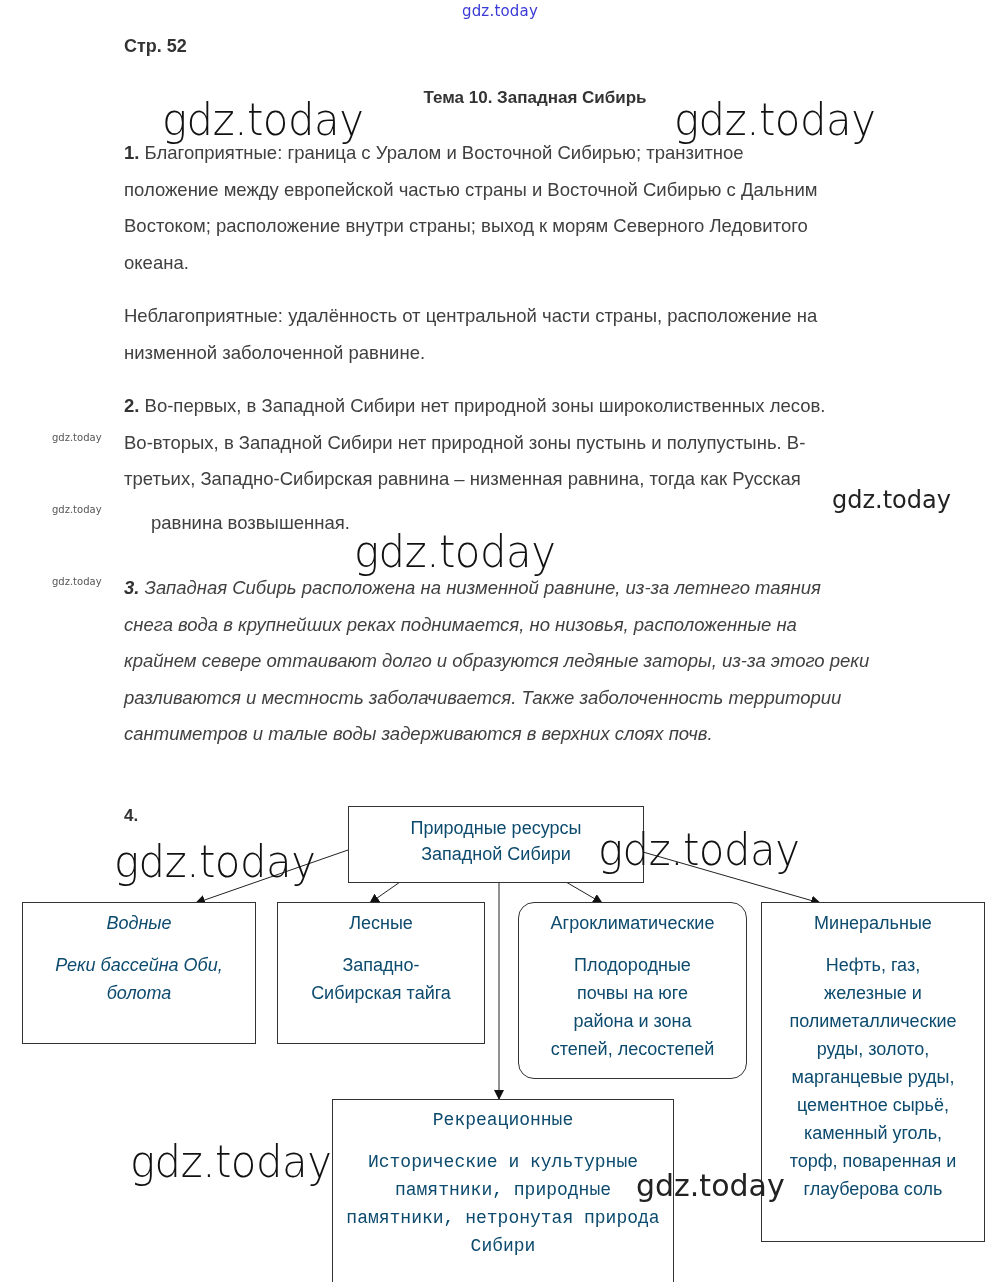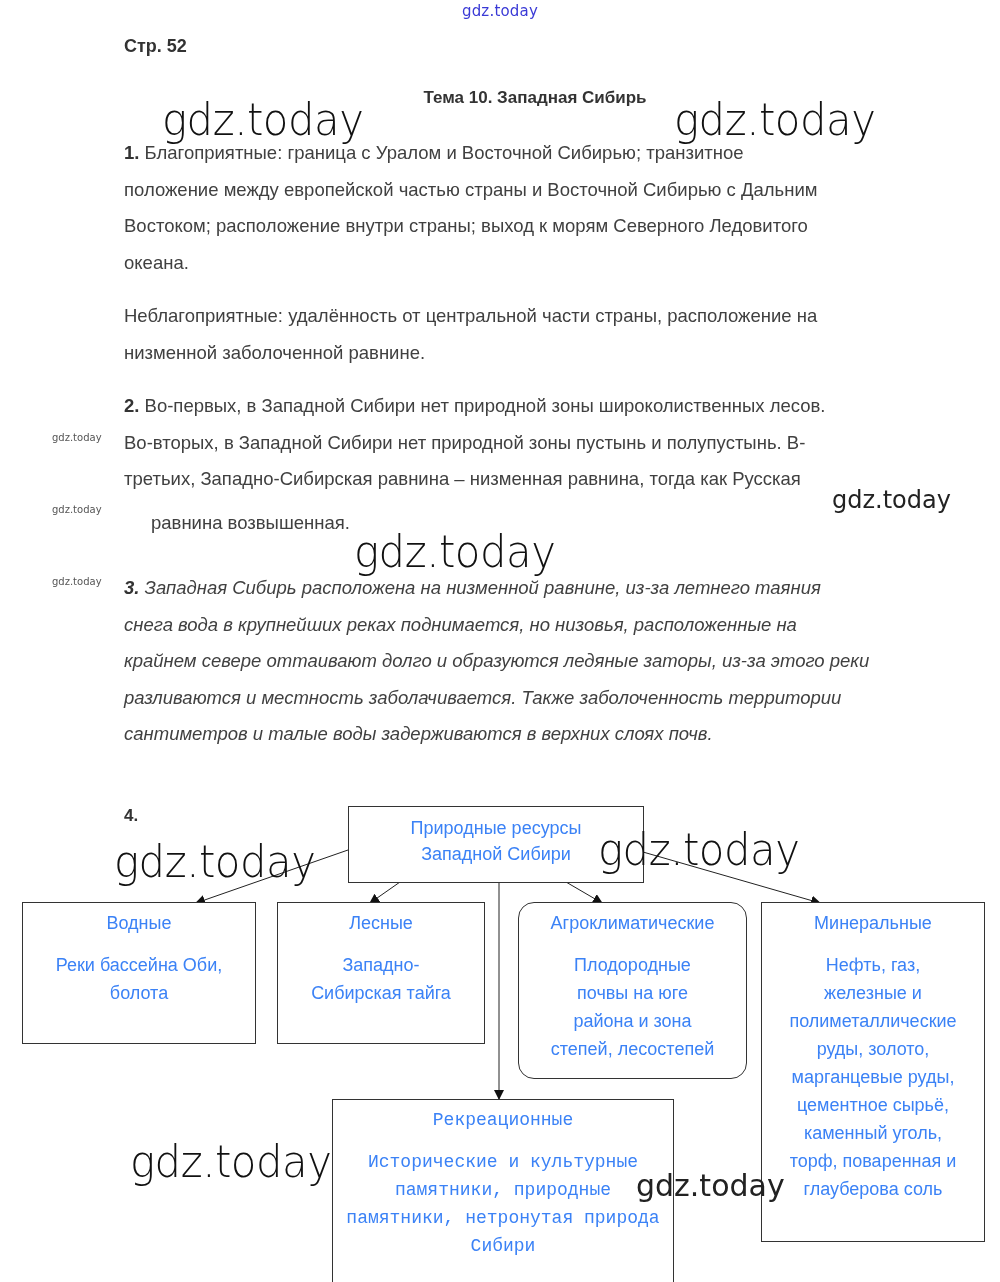--- a/index.html
+++ b/index.html
@@ -10,21 +10,21 @@
             font-family: "DejaVu Sans", sans-serif; font-size: 15px; letter-spacing: 0.2px; }
   .page-num { left: 124px; top: 36px; font-size: 18px; font-weight: bold; color: #333; }
   .topic { left: 0; width: 1070px; top: 88px; text-align: center; font-size: 17px; font-weight: bold; color: #333; }
   .para { left: 124px; width: 800px; font-size: 18.5px; line-height: 36.5px; color: #404040; }
   .para b { color: #333; }
   .wm-big { font-family: "DejaVu Sans", sans-serif; font-weight: 200; font-size: 44px; color: #111;
             letter-spacing: -0.5px; transform: scaleX(0.95); transform-origin: left top; }
   .wm-mid { font-family: "DejaVu Sans", sans-serif; font-size: 24px; color: #222; }
   .wm-small { font-family: "DejaVu Sans", sans-serif; font-size: 10px; color: #555; }
   .box { position: absolute; border: 1px solid #333; background: #fff; box-sizing: border-box;
-         text-align: center; font-size: 18px; color: #3b82f6; line-height: 28px; }
+         text-align: center; font-size: 18px; color: #0c4a6e; line-height: 28px; }
   .box .title { padding-top: 6px; }
   .box .body { margin-top: 14px; }
   .q4 { left: 124px; top: 806px; font-size: 17px; font-weight: bold; color: #333; }
   svg.arrows { position: absolute; left: 0; top: 0; }
 </style>
 </head>
 <body>
 
 <div class="abs top-wm">gdz.today</div>
 <div class="abs page-num">Стр. 52</div>
@@ -70,21 +70,21 @@
   <line x1="499" y1="882" x2="499" y2="1099" stroke="#222" stroke-width="1" marker-end="url(#ah)"></line>
   <line x1="566" y1="882" x2="602" y2="903" stroke="#222" stroke-width="1" marker-end="url(#ah)"></line>
   <line x1="643" y1="852" x2="820" y2="903" stroke="#222" stroke-width="1" marker-end="url(#ah)"></line>
 </svg>
 
 <div class="box" style="left:348px; top:806px; width:296px; height:77px; line-height:26px; padding-top:8px;">
   <div>Природные ресурсы</div>
   <div>Западной Сибири</div>
 </div>
 
-<div class="box" style="left:22px; top:902px; width:234px; height:142px;">
+<div class="box" style="left:22px; top:902px; width:234px; height:142px;font-style:italic;">
   <div class="title">Водные</div>
   <div class="body">
     <div>Реки бассейна Оби,</div>
     <div>болота</div>
   </div>
 </div>
 
 <div class="box" style="left:277px; top:902px; width:208px; height:142px;">
   <div class="title">Лесные</div>
   <div class="body">

